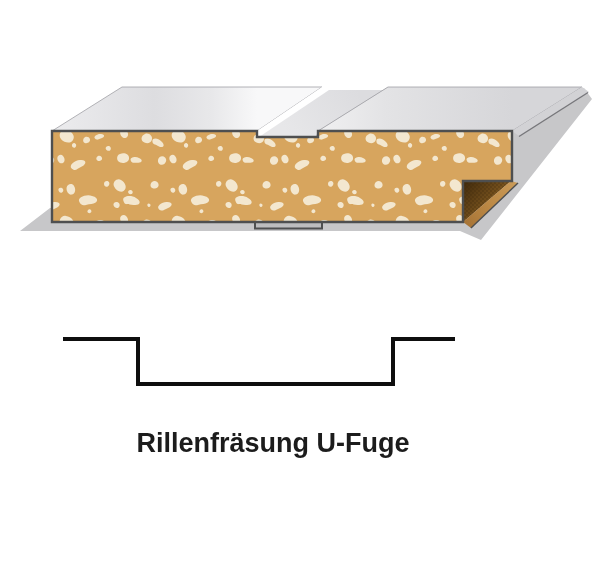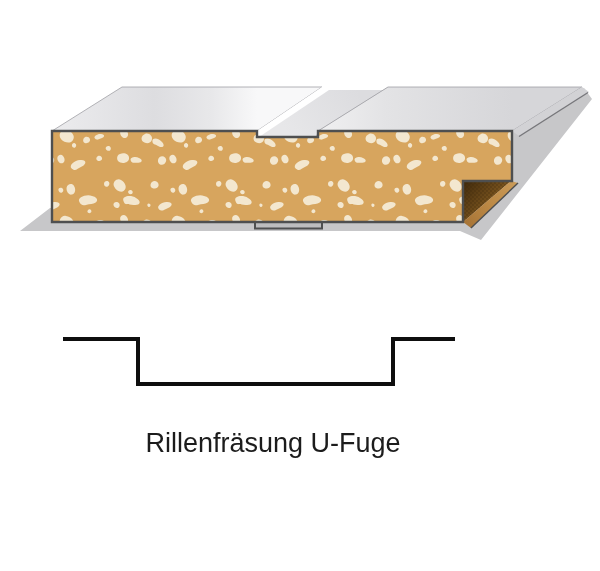--- a/index.html
+++ b/index.html
@@ -1,17 +1,17 @@
 <!DOCTYPE html>
 <html style="--core-tan: #d7a55e; --speckle: #f3e7cf; --outline: #4e4f50; --shadow: #c7c7c9; --notch-gray: #bdbdbf; --groove-highlight: #ffffff; --groove-wall: #9b9ba1; --profile-stroke: #0e0e0e; --caption-color: #1c1c1c;"><head>
 <meta charset="utf-8">
 <style>
   html,body{margin:0;padding:0;background:#ffffff;}
   .stage{position:relative;width:600px;height:548px;background:#ffffff;overflow:hidden;
-         font-family:"Liberation Sans",sans-serif;}
+         font-family:"Liberation Sans",sans-serif;font-weight:bold;}
   svg{display:block;}
   .core{fill:var(--core-tan,#d7a55e);}
   .speckle{fill:var(--speckle,#f3e7cf);}
   .face{stroke:var(--outline,#4e4f50);stroke-width:2.4;stroke-linejoin:miter;}
   .topsurf{stroke:#9fa0a4;stroke-width:0.8;}
   .shadow{fill:var(--shadow,#c7c7c9);}
   .notch{fill:var(--notch-gray,#bdbdbf);stroke:var(--outline,#4e4f50);stroke-width:2;}
   .hl{fill:var(--groove-highlight,#ffffff);}
   .gwall{fill:var(--groove-wall,#9b9ba1);}
   .band{fill:#d2d2d5;}

